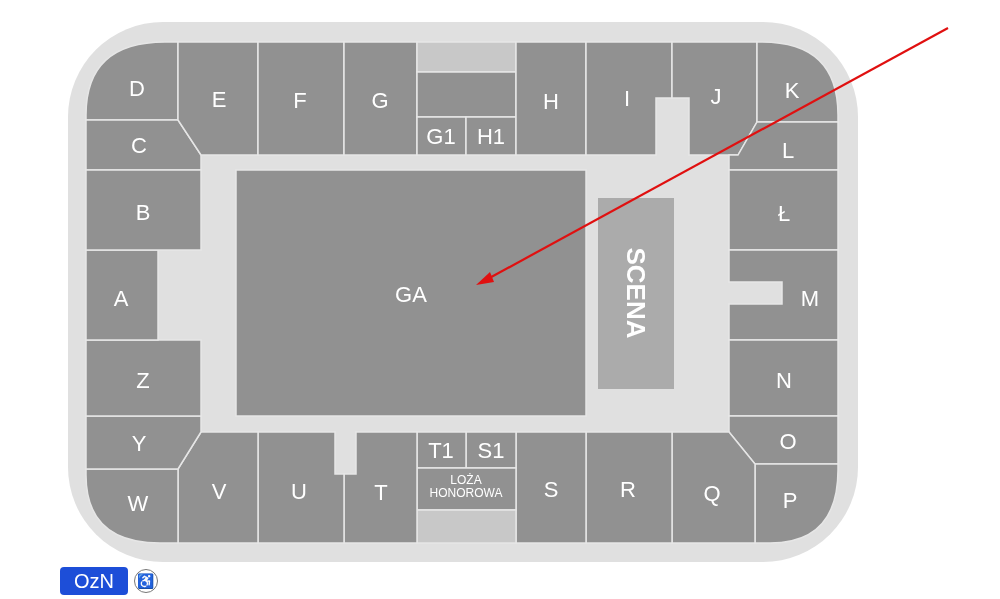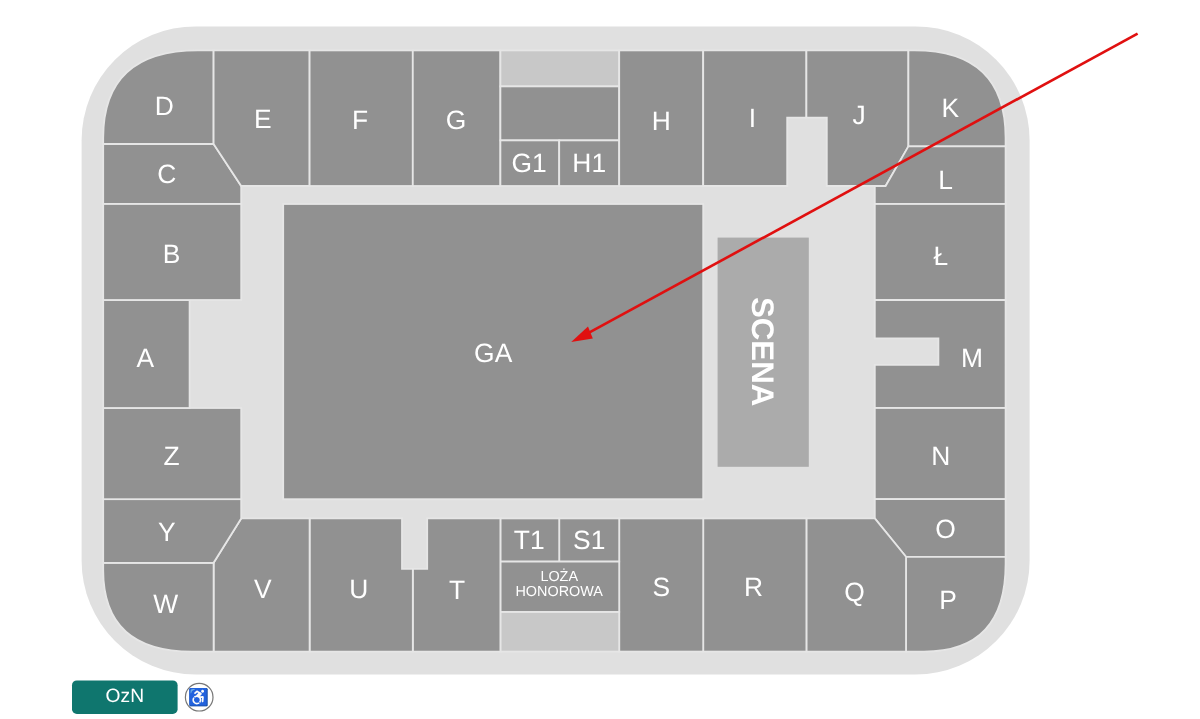--- a/index.html
+++ b/index.html
@@ -3,21 +3,21 @@
 <meta charset="utf-8">
 <style>
   html,body{margin:0;padding:0;background:#ffffff;}
   body{width:1000px;height:599px;position:relative;overflow:hidden;font-family:"Liberation Sans",sans-serif;}
   svg{position:absolute;left:0;top:0;}
   .sec{fill:#919191;stroke:#e6e6e6;stroke-width:1.5;cursor:pointer;}
   .lbl{fill:#ffffff;font-family:"Liberation Sans",sans-serif;font-size:22px;text-anchor:middle;dominant-baseline:central;pointer-events:none;}
   .small{font-size:12px;}
   .stage-lbl{fill:#ffffff;font-family:"Liberation Sans",sans-serif;font-weight:bold;font-size:26px;text-anchor:middle;dominant-baseline:central;}
   .legend{position:absolute;left:60px;top:567px;display:flex;align-items:center;gap:6px;}
-  .ozn{background:#0f766e;color:#fff;font-size:16px;padding:2px 28px;border-radius:4px;height:24px;line-height:24px;}
+  .ozn{background:#1d4ed8;color:#fff;font-size:20px;padding:2px 14px;border-radius:4px;height:24px;line-height:24px;}
   .wc{width:22px;height:22px;border:1.5px solid #777;border-radius:50%;display:flex;align-items:center;justify-content:center;color:#666;font-size:14px;}
 </style>
 </head>
 <body>
 
 <svg width="1000" height="599" viewBox="0 0 1000 599">
 
   <rect x="68" y="22" width="790" height="540" rx="95" ry="95" fill="#e0e0e0"></rect>
 
   <path class="sec" d="M86,120 L86,115 Q86,42 165,42 L178,42 L178,120 Z"></path>

